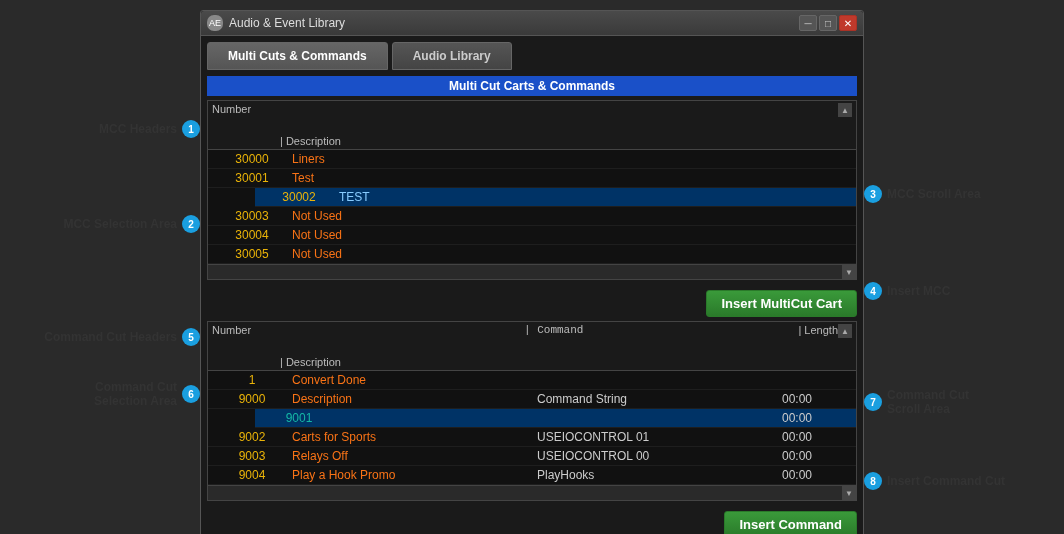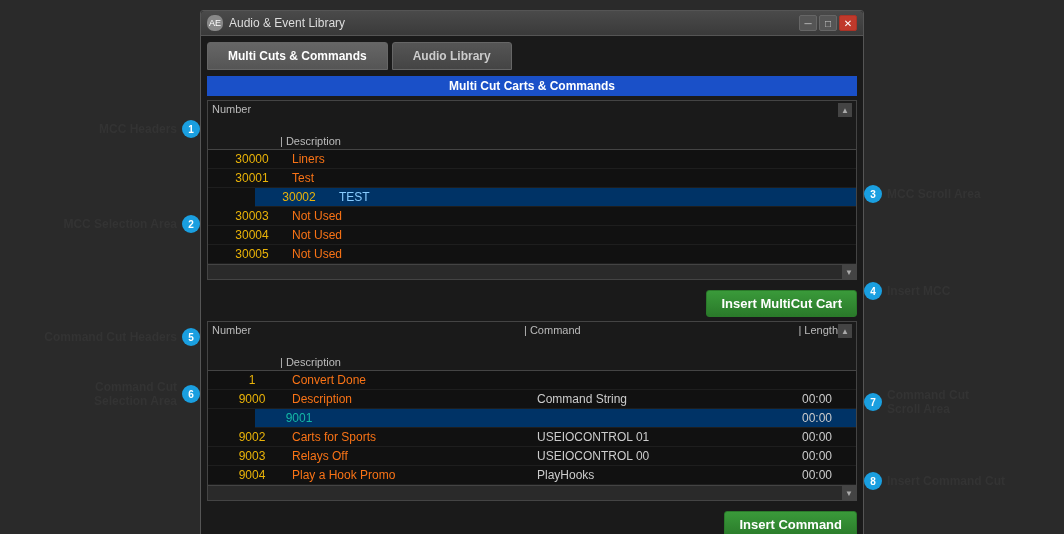--- a/index.html
+++ b/index.html
@@ -144,21 +144,21 @@
       display: flex;
       background: #1a1a1a;
       border-bottom: 1px solid #444;
       padding: 2px 4px;
       color: #bbb;
       font-size: 11px;
     }
 
     .col-number { width: 68px; flex-shrink: 0; }
     .col-desc { flex: 1; margin-top: 32px; }
-    .col-command { flex: 1; }
+    .col-command { flex: 1; font-family: Liberation Mono, monospace; }
     .col-length { width: 70px; text-align: right; flex-shrink: 0; }
 
     .table-scroll {
       max-height: 160px;
       overflow-y: auto;
       overflow-x: hidden;
     }
 
     .table-scroll-cmd {
       max-height: 155px;
@@ -181,21 +181,21 @@
 
     .row-number {
       width: 80px;
       flex-shrink: 0;
       color: #eab308;
       text-align: center;
     }
 
     .row-desc { flex: 1; color: #f97316; }
     .row-command { flex: 1; color: #ccc; }
-    .row-length { width: 70px; text-align: center; color: #ccc; flex-shrink: 0; }
+    .row-length { width: 70px; text-align: left; color: #ccc; flex-shrink: 0; }
 
     
     .table-scroll::-webkit-scrollbar,
     .table-scroll-cmd::-webkit-scrollbar {
       width: 12px;
     }
     .table-scroll::-webkit-scrollbar-track,
     .table-scroll-cmd::-webkit-scrollbar-track {
       background: #2a2a2a;
     }

